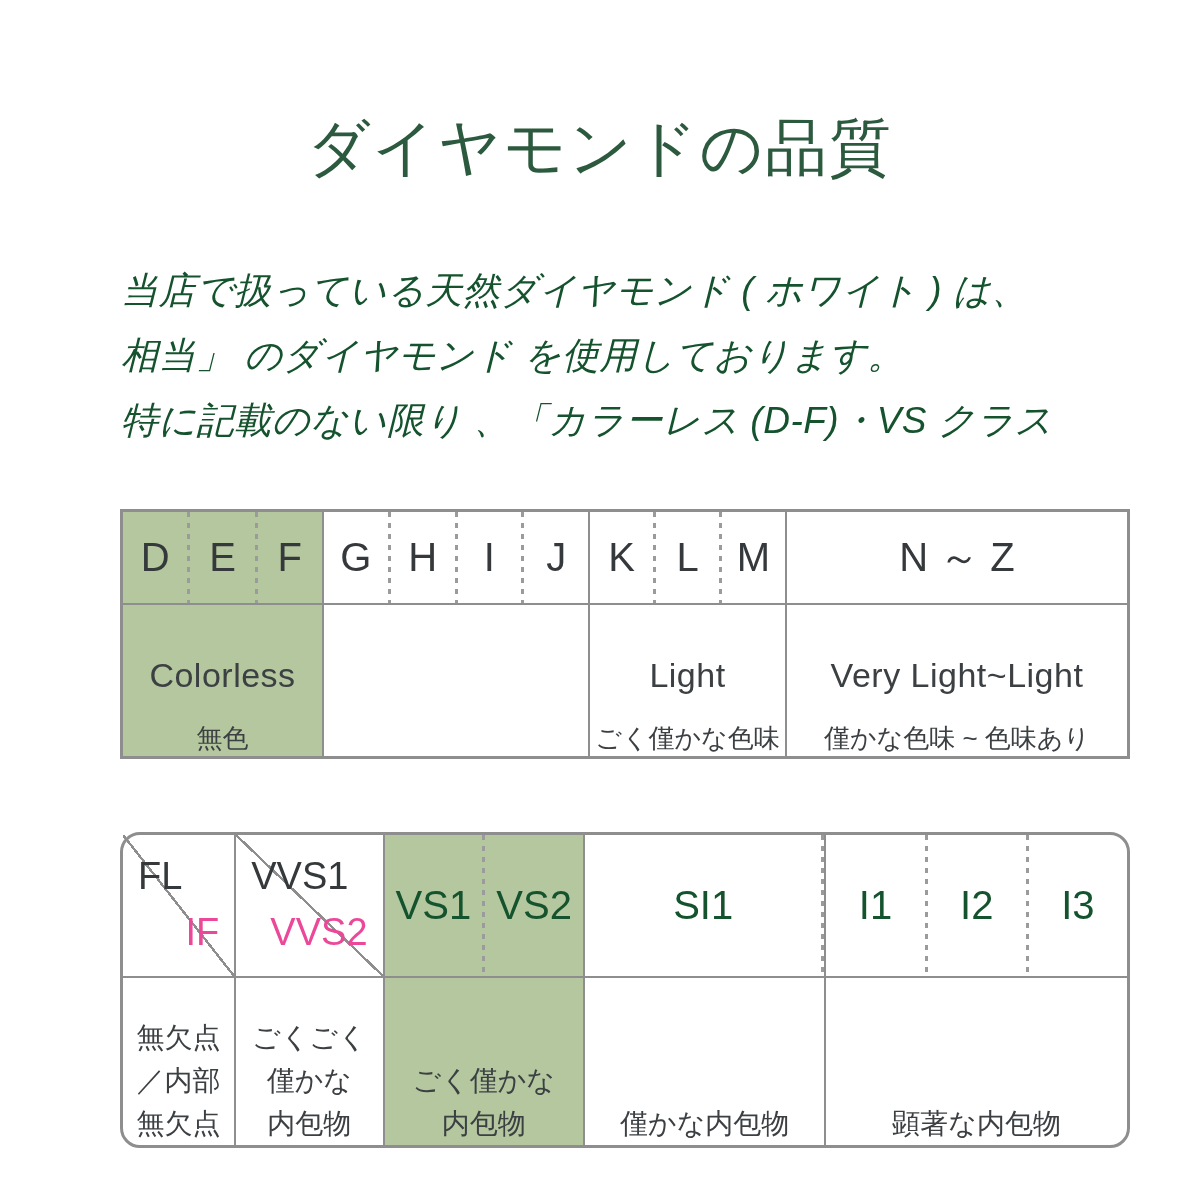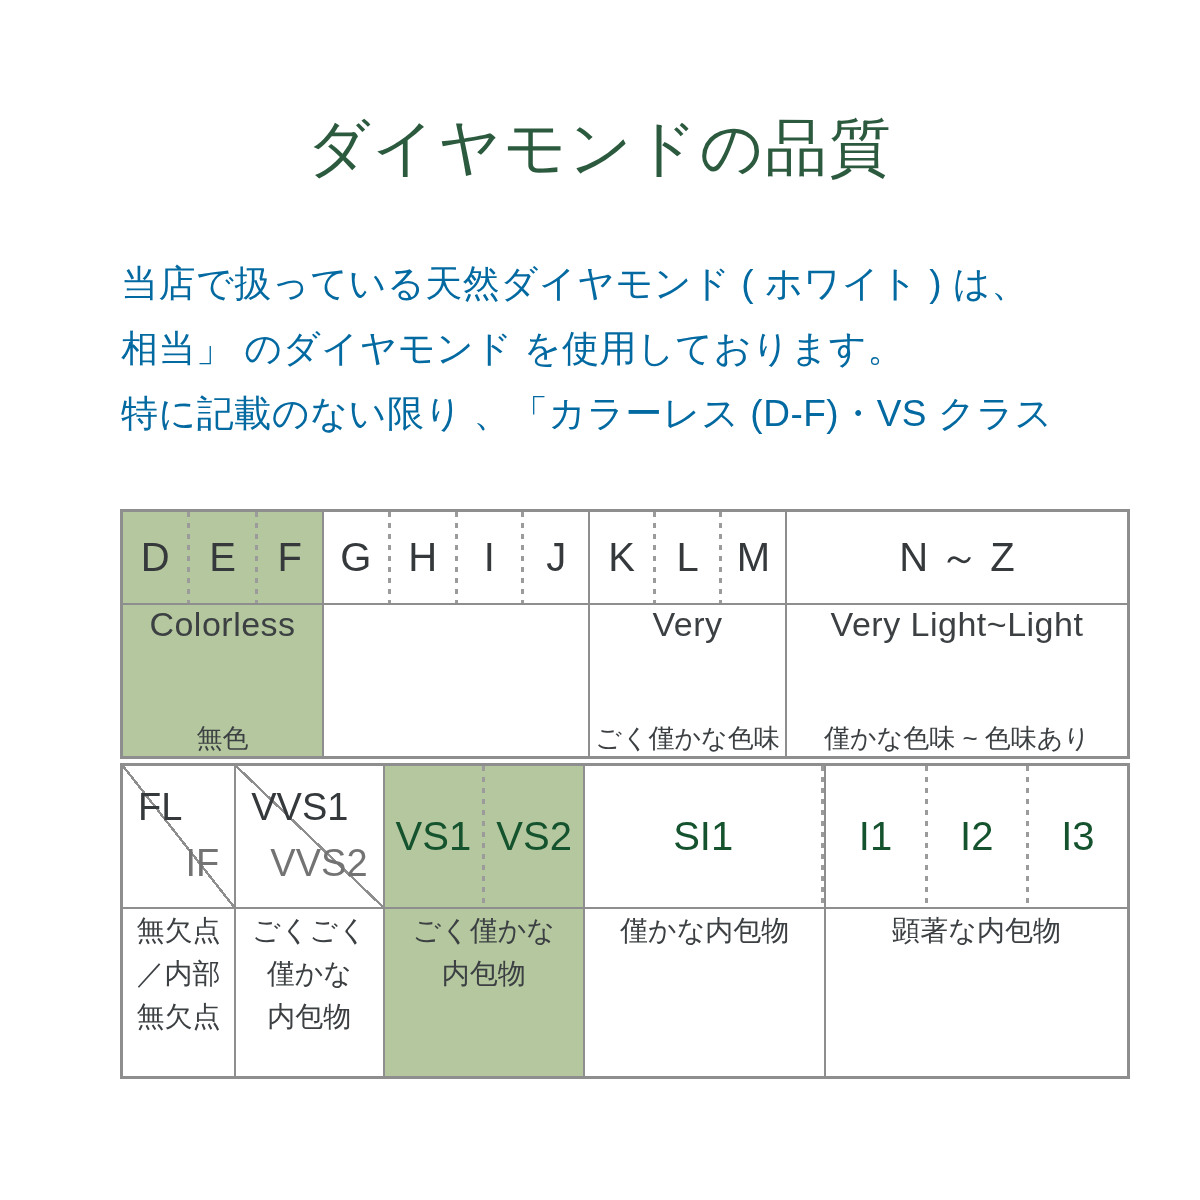--- a/index.html
+++ b/index.html
@@ -14,77 +14,78 @@
   .page-title {
     position: absolute; top: 64px; left: 0; width: 100%;
     text-align: center;
     font-family: "DejaVu Serif", "Liberation Serif", serif;
     font-size: 62px; font-weight: 500;
     color: #2c5a3e;
     letter-spacing: 2px;
   }
 
   .intro {
-    position: absolute; left: 121px; top: 251px;
+    position: absolute; left: 121px; top: 258px;
     font-size: 37px; line-height: 65px;
-    color: #0369a1; letter-spacing: 0.5px;
+    color: #14532d; letter-spacing: 0.5px;
     white-space: nowrap;
+    font-style: italic;
   }
 
   
   .grade-table {
     position: absolute; left: 120px; width: 1004px;
     border: 3px solid #8e8e8e;
     display: grid;
     background: #ffffff;
   }
   .group { display: flex; flex-direction: column; border-left: 2px solid #8e8e8e; min-width: 0; }
   .group.first { border-left: none; }
   .group-header {
     display: flex; align-items: stretch;
     border-bottom: 2px solid #8e8e8e;
   }
   .group-body {
     flex: 1;
     display: flex; flex-direction: column;
-    align-items: center; justify-content: space-between;
+    align-items: center; justify-content: flex-end;
   }
   .hl .group-header, .hl .group-body { background: #b4c79e; }
 
   .dot-sep {
     width: 3px; align-self: stretch;
     background: repeating-linear-gradient(to bottom, #9b9b9b 0 5px, transparent 5px 11px);
   }
 
   
   #color-table { top: 509px; height: 244px; grid-template-columns: 199fr 266fr 197fr 342fr; }
   #color-table .group-header { height: 91px; }
   .grade-letter {
     flex: 1; display: flex; align-items: center; justify-content: center;
     font-size: 40px; color: #35393b; white-space: nowrap;
   }
   .label-en { font-size: 34px; color: #3c4043; letter-spacing: 0.5px; }
-  .label-ja { font-size: 26px; color: #3c4043; margin-top: 14px; }
+  .label-ja { font-size: 26px; color: #3c4043; margin-top: 26px; }
 
   
-  #clarity-table { top: 763px; height: 310px; grid-template-columns: 111fr 148fr 200fr 241fr 302fr; }
+  #clarity-table { top: 832px; height: 310px; grid-template-columns: 111fr 148fr 200fr 241fr 302fr; border-radius: 20px; }
   #clarity-table .group-header { height: 141px; position: relative; }
   .clarity-grade {
     flex: 1; display: flex; align-items: center; justify-content: center;
     font-size: 40px; color: #14532d; white-space: nowrap;
   }
   .diag-line {
     position: absolute; inset: 0;
     background: linear-gradient(to top right,
       transparent calc(50% - 1.2px),
       #8e8e8e calc(50% - 1.2px) calc(50% + 1.2px),
       transparent calc(50% + 1.2px));
   }
   .diag-top  { position: absolute; top: 20px; left: 15px; font-size: 38px; color: #35393b; }
-  .diag-bot  { position: absolute; bottom: 22px; right: 15px; font-size: 38px; color: #737373; }
+  .diag-bot  { position: absolute; bottom: 22px; right: 15px; font-size: 38px; color: #ec4899; }
   .clarity-label { text-align: center; }
   .clarity-label .line { font-size: 28px; line-height: 43px; color: #3c4043; }
 </style>
 </head>
 <body>
 
 <div class="page">
 
   <h1 class="page-title">ダイヤモンドの品質</h1>
 
@@ -124,21 +125,21 @@
 
     <div class="group">
       <div class="group-header">
         <span class="grade-letter">K</span>
         <span class="dot-sep"></span>
         <span class="grade-letter">L</span>
         <span class="dot-sep"></span>
         <span class="grade-letter">M</span>
       </div>
       <div class="group-body">
-        <div class="label-en">Very</div>
+        <div class="label-en">Light</div>
         <div class="label-ja">ごく僅かな色味</div>
       </div>
     </div>
 
     <div class="group">
       <div class="group-header">
         <span class="grade-letter">N ～ Z</span>
       </div>
       <div class="group-body">
         <div class="label-en">Very Light~Light</div>

